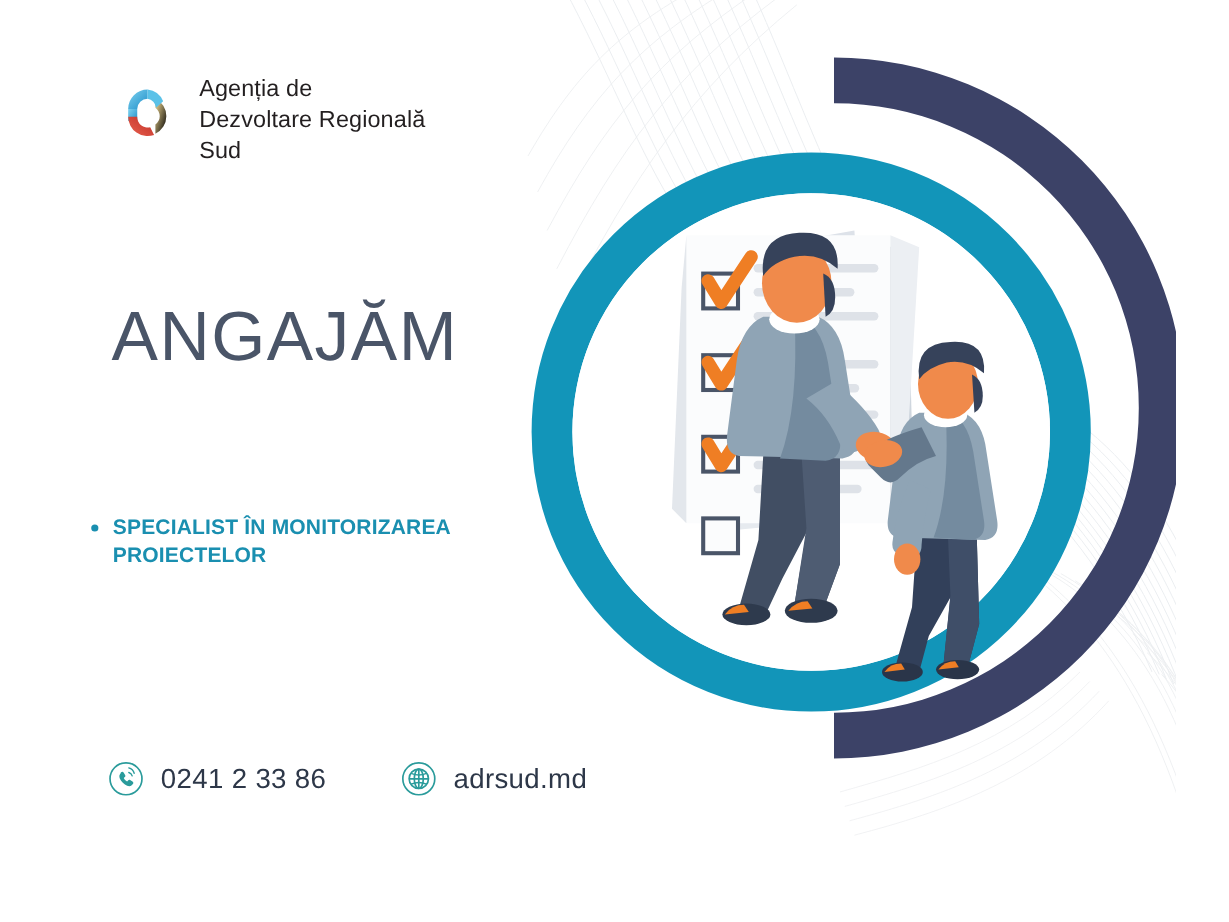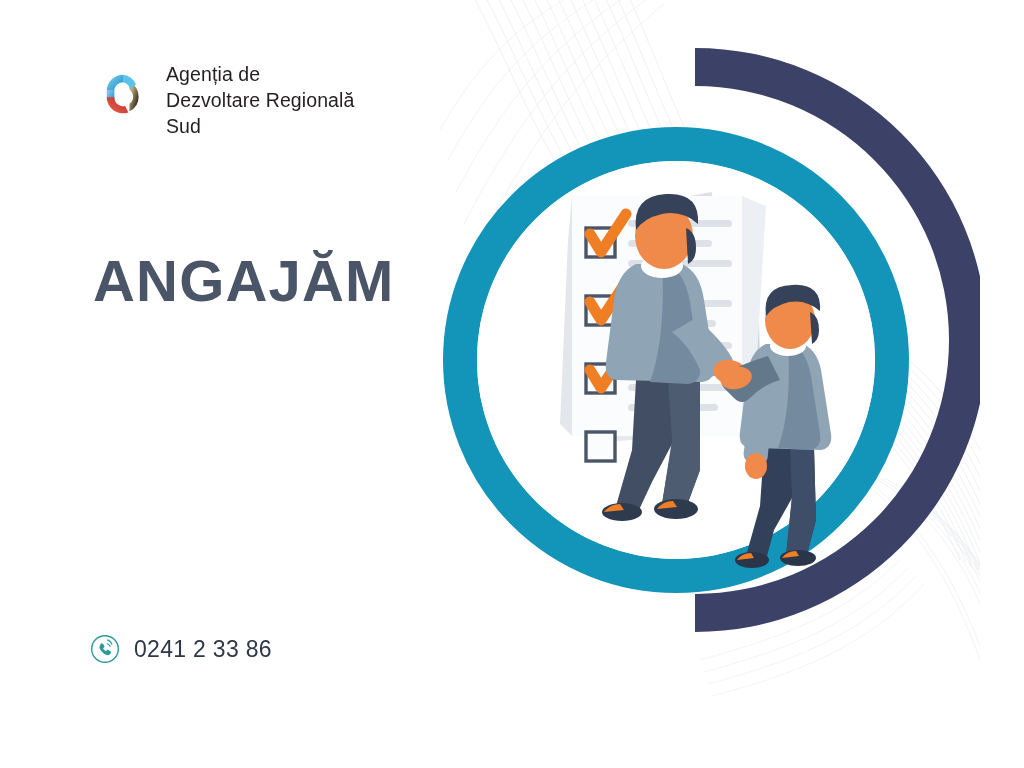--- a/index.html
+++ b/index.html
@@ -51,21 +51,21 @@
     letter-spacing: 0.1px;
     white-space: pre-line;
   }
 
   
   .headline {
     position: absolute;
     left: 93px;
     top: 252px;
     font-size: 58px;
-    font-weight: bold;
+    font-weight: normal;
     letter-spacing: 1.2px;
     color: #4a5568;
     line-height: 1;
     margin: 0;
     text-align: right;
   }
 
   
   .bullets {
     position: absolute;
@@ -312,32 +312,45 @@
       <path d="M50 30 A 16 16 0 0 1 63 44 L 74 34 A 30 30 0 0 0 50 16 Z" fill="#5bc2e8"></path>
     </svg>
     <div class="logo-text">Agenția de
 Dezvoltare Regională
 Sud</div>
   </div>
 
   <h1 class="headline">ANGAJĂM</h1>
 
   <ul class="bullets">
+    <li>SPECIALIST ÎN MONITORIZAREA PROIECTELOR</li>
   </ul>
 
   <div class="contacts">
 
     <div class="contact-item">
       <svg class="contact-icon" viewBox="0 0 32 32" xmlns="http://www.w3.org/2000/svg">
         <circle cx="16" cy="16" r="14.2" fill="none" stroke="#2a9b9b" stroke-width="1.5"></circle>
         <path d="M11.4 10.4 c0.9 -0.9 2 -0.8 2.6 0.2 l1.2 2 c0.4 0.7 0.3 1.4 -0.3 1.9 l-0.9 0.8
                  c0.5 1.3 1.7 2.5 3 3 l0.8 -0.9 c0.5 -0.6 1.2 -0.7 1.9 -0.3 l2 1.2
                  c1 0.6 1.1 1.7 0.2 2.6 l-0.8 0.8 c-1 1 -2.5 1.2 -4.1 0.5
                  c-2.6 -1.1 -5.4 -3.9 -6.5 -6.5 c-0.7 -1.6 -0.5 -3.1 0.5 -4.1 Z" fill="#2a9b9b"></path>
         <path d="M21.5 13.4 a4.4 4.4 0 0 0 -3 -3" fill="none" stroke="#2a9b9b" stroke-width="1.2" stroke-linecap="round"></path>
         <path d="M23.3 11.1 a7 7 0 0 0 -4.8 -4.8" fill="none" stroke="#2a9b9b" stroke-width="1.2" stroke-linecap="round"></path>
       </svg>
       <span class="contact-text">0241 2 33 86</span>
     </div>
 
+    <div class="contact-item">
+      <svg class="contact-icon" viewBox="0 0 32 32" xmlns="http://www.w3.org/2000/svg">
+        <circle cx="16" cy="16" r="14.2" fill="none" stroke="#2a9b9b" stroke-width="1.5"></circle>
+        <circle cx="16" cy="16" r="8.6" fill="none" stroke="#2a9b9b" stroke-width="1.5"></circle>
+        <ellipse cx="16" cy="16" rx="4" ry="8.6" fill="none" stroke="#2a9b9b" stroke-width="1.5"></ellipse>
+        <line x1="7.4" y1="16" x2="24.6" y2="16" stroke="#2a9b9b" stroke-width="1.5"></line>
+        <path d="M9.2 11.2 q6.8 3 13.6 0" fill="none" stroke="#2a9b9b" stroke-width="1.3"></path>
+        <path d="M9.2 20.8 q6.8 -3 13.6 0" fill="none" stroke="#2a9b9b" stroke-width="1.3"></path>
+        <line x1="16" y1="7.4" x2="16" y2="24.6" stroke="#2a9b9b" stroke-width="1.5"></line>
+      </svg>
+      <span class="contact-text">adrsud.md</span>
+    </div>
   </div>
 
 </div>
 
 </body></html>

